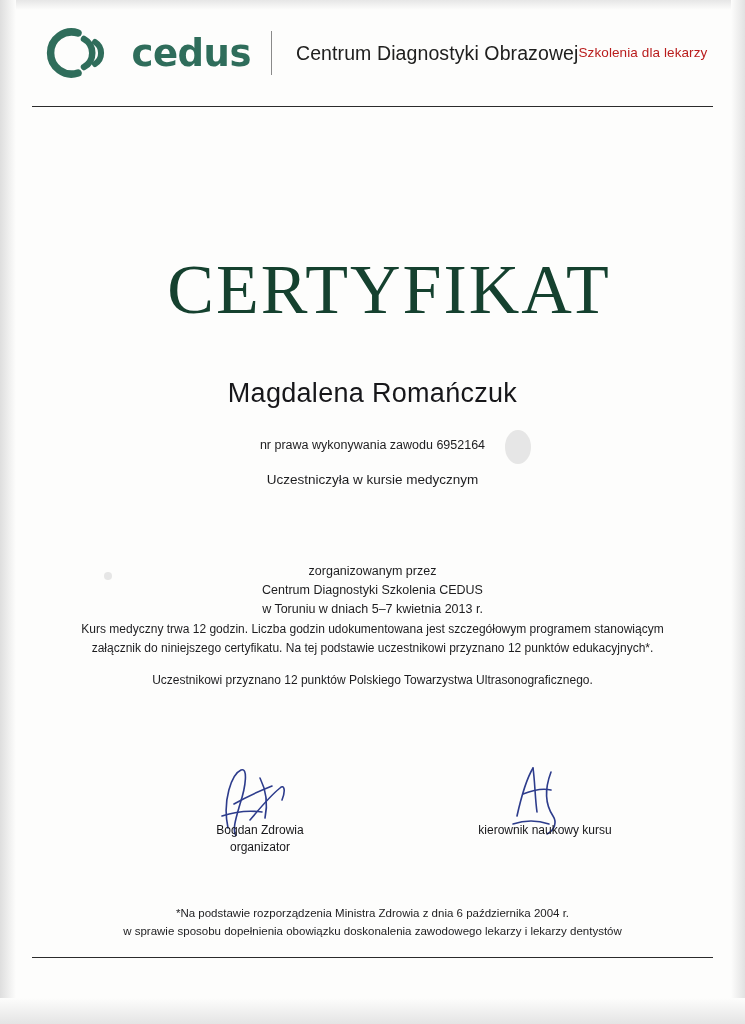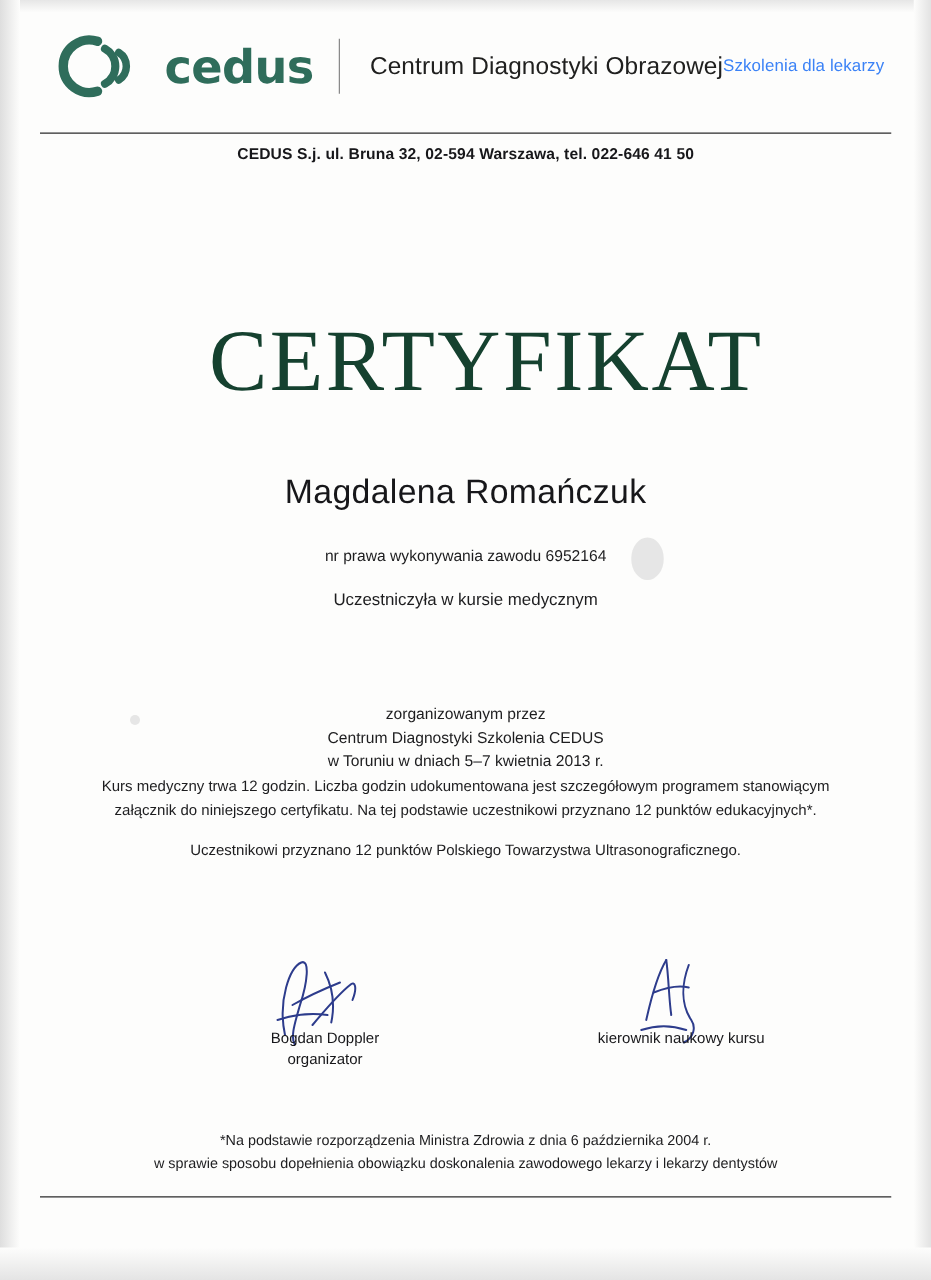--- a/index.html
+++ b/index.html
@@ -91,21 +91,21 @@
     justify-content: center;
     line-height: 1.18;
   }
   .brand-line1 {
     font-size: 19.5px;
     color: #20201f;
     letter-spacing: 0.1px;
   }
   .brand-line2 {
     font-size: 13.5px;
-    color: #3b82f6;
+    color: #b91c1c;
     margin-top: 3px;
     letter-spacing: 0.1px;
   }
 
   .rule {
     position: absolute;
     left: 32px;
     right: 32px;
     height: 1px;
     background: #2b2b2b;
@@ -291,21 +291,20 @@
       <div class="brand-lines">
         <div class="brand-line1">Centrum Diagnostyki Obrazowej</div>
         <div class="brand-line2">Szkolenia dla lekarzy</div>
       </div>
 
     </div>
   </div>
 
   <div class="rule rule-top"></div>
 
-  <div class="company-line">CEDUS S.j. ul. Bruna 32, 02-594 Warszawa, tel. 022-646 41 50</div>
 
   <div class="cert-title">CERTYFIKAT</div>
 
   <div class="recipient">Magdalena Romańczuk</div>
 
   <div class="license">nr prawa wykonywania zawodu  6952164</div>
 
   <div class="participated">Uczestniczyła w kursie medycznym</div>
 
 
@@ -328,21 +327,21 @@
           <g fill="none" stroke="#2d3c8c" stroke-width="1.6" stroke-linecap="round">
             <path d="M118 68 C112 40, 122 14, 131 10 C138 7, 136 26, 130 44 C126 58, 122 70, 126 76"></path>
             <path d="M124 44 C138 36, 152 30, 162 26"></path>
             <path d="M140 60 C150 48, 160 36, 170 28 C174 24, 176 30, 172 40"></path>
             <path d="M112 56 C124 52, 138 50, 152 52"></path>
             <path d="M150 18 C156 30, 158 44, 155 58"></path>
           </g>
         </svg>
       </div>
       <div class="sig-names">
-        <div class="sig-name">Bogdan Doppler</div>
+        <div class="sig-name">Bogdan Zdrowia</div>
         <div class="sig-role">organizator</div>
       </div>
     </div>
 
     <div class="sig sig-right">
       <div class="sig-ink">
         <svg width="300" height="76" viewBox="0 0 300 76" xmlns="http://www.w3.org/2000/svg">
           <g fill="none" stroke="#2d3c8c" stroke-width="1.6" stroke-linecap="round">
             <path d="M122 56 C126 38, 132 18, 138 8"></path>
             <path d="M138 8 C140 22, 140 38, 142 52"></path>

